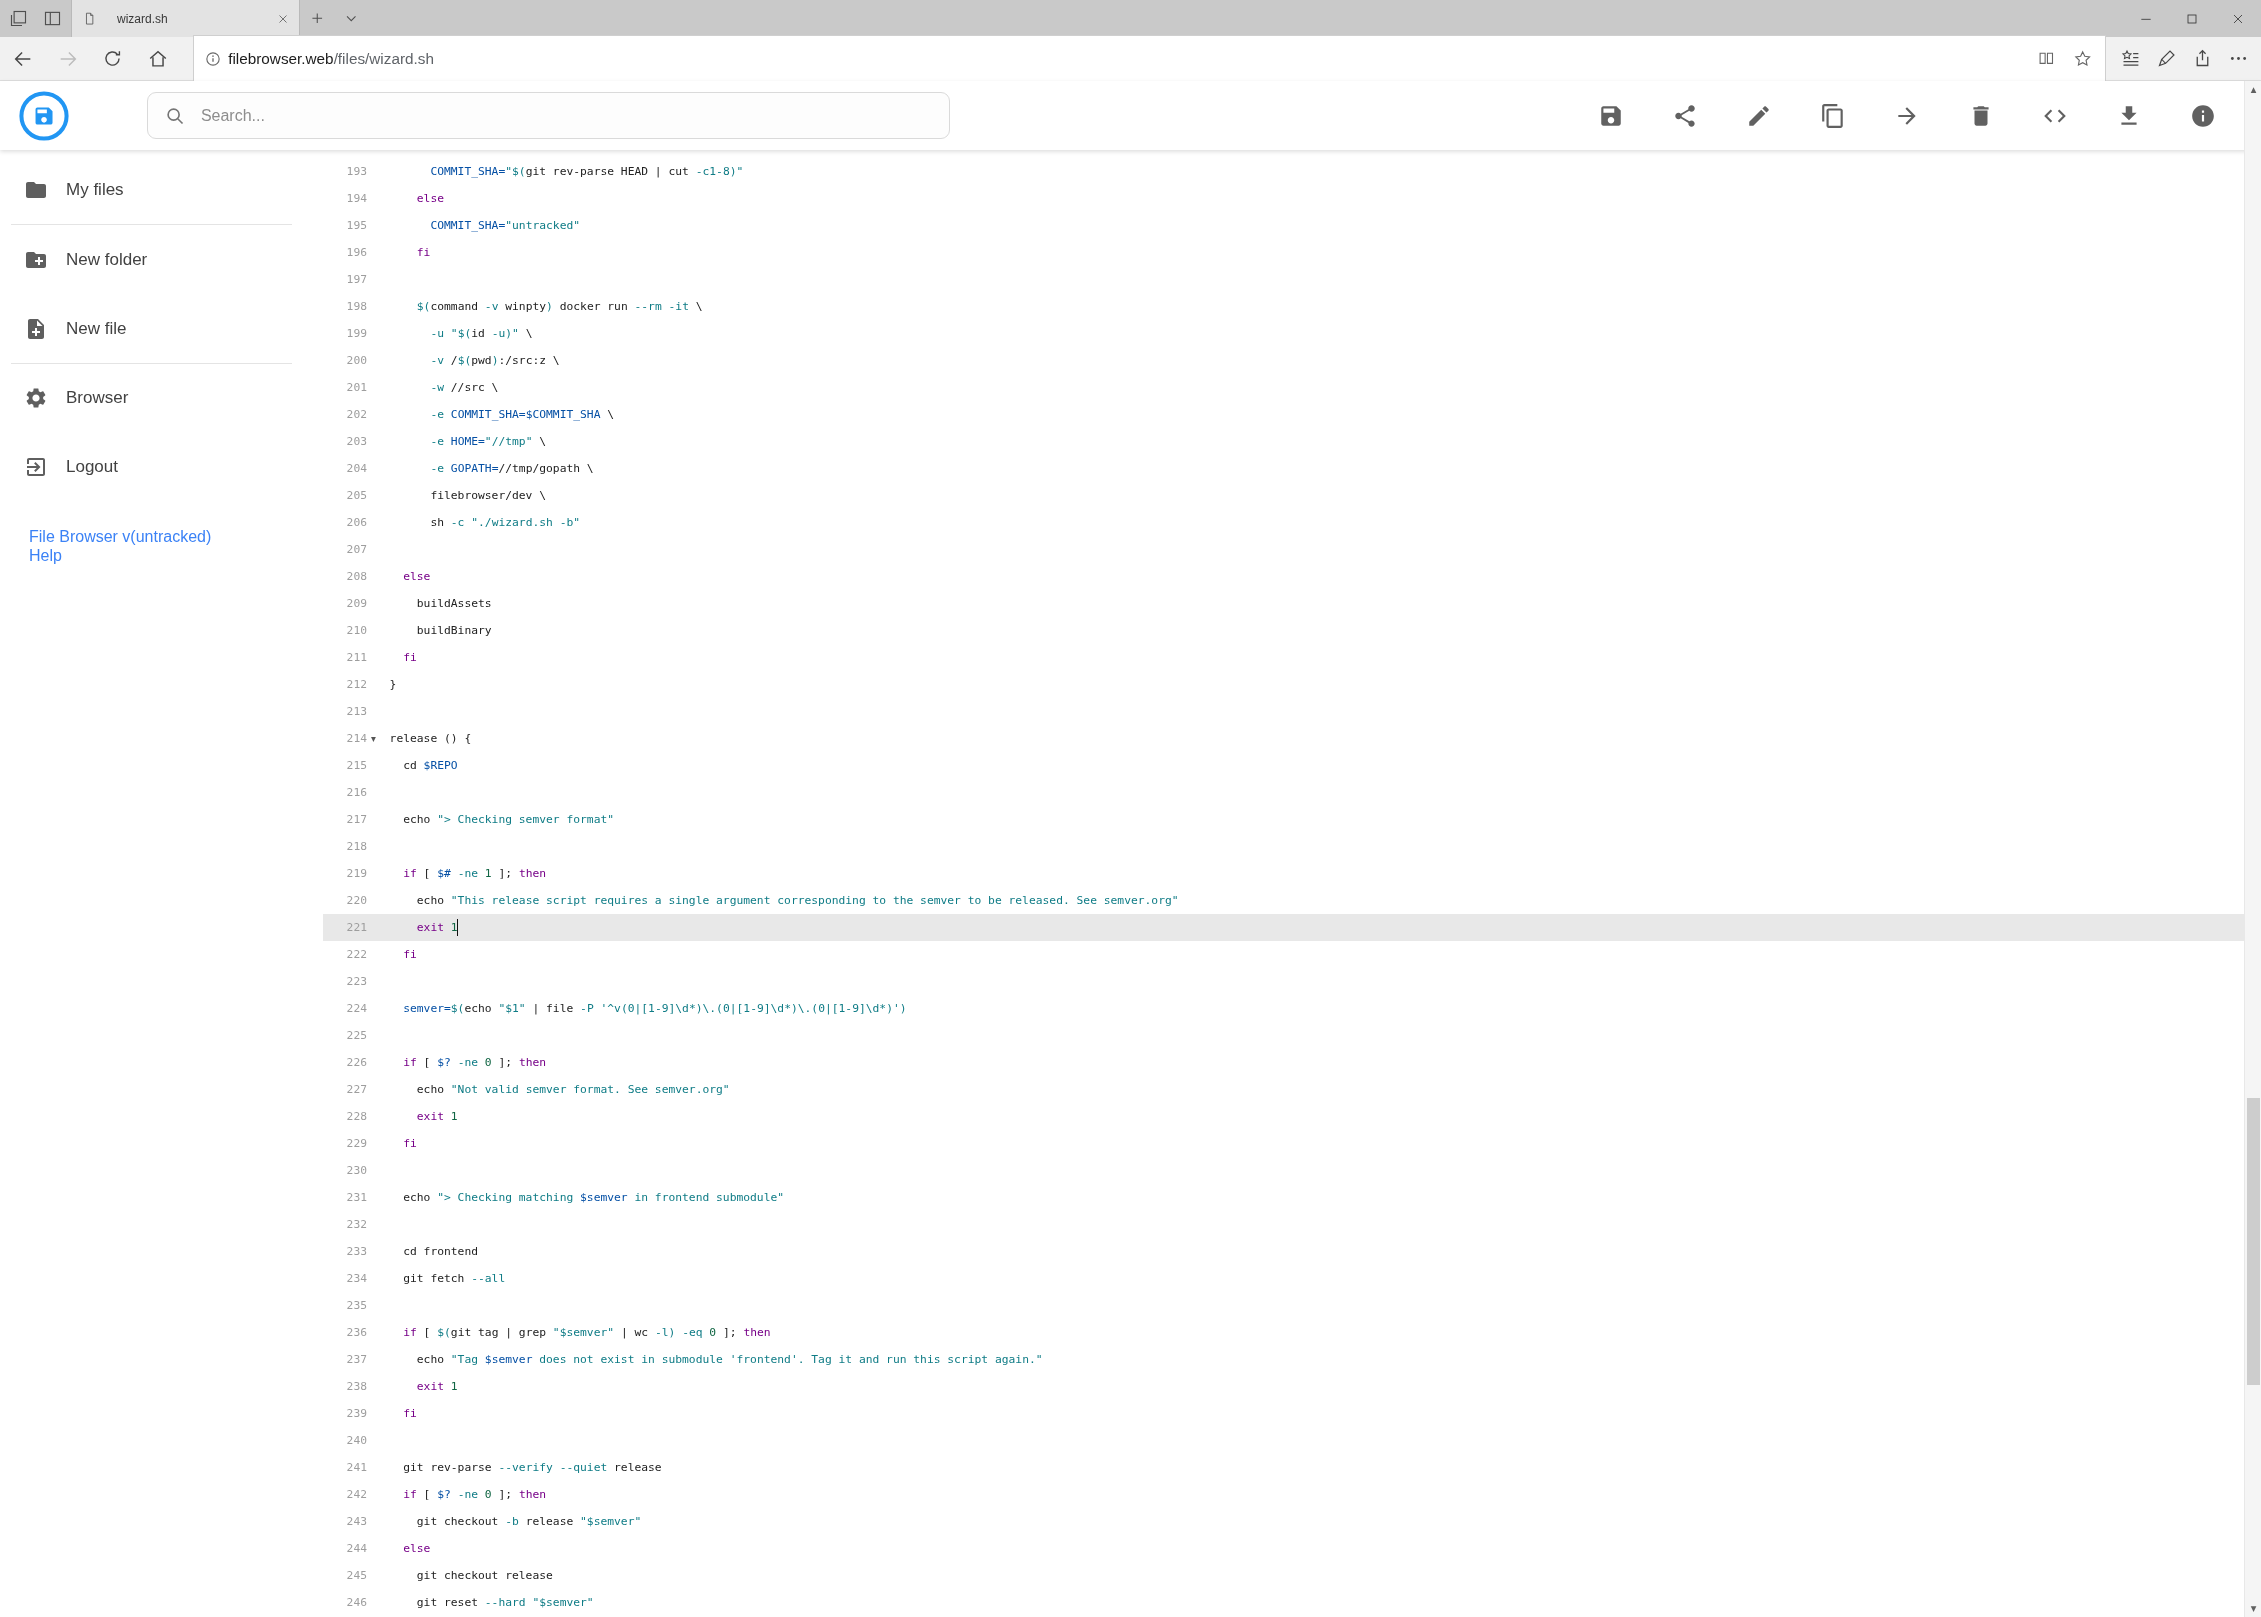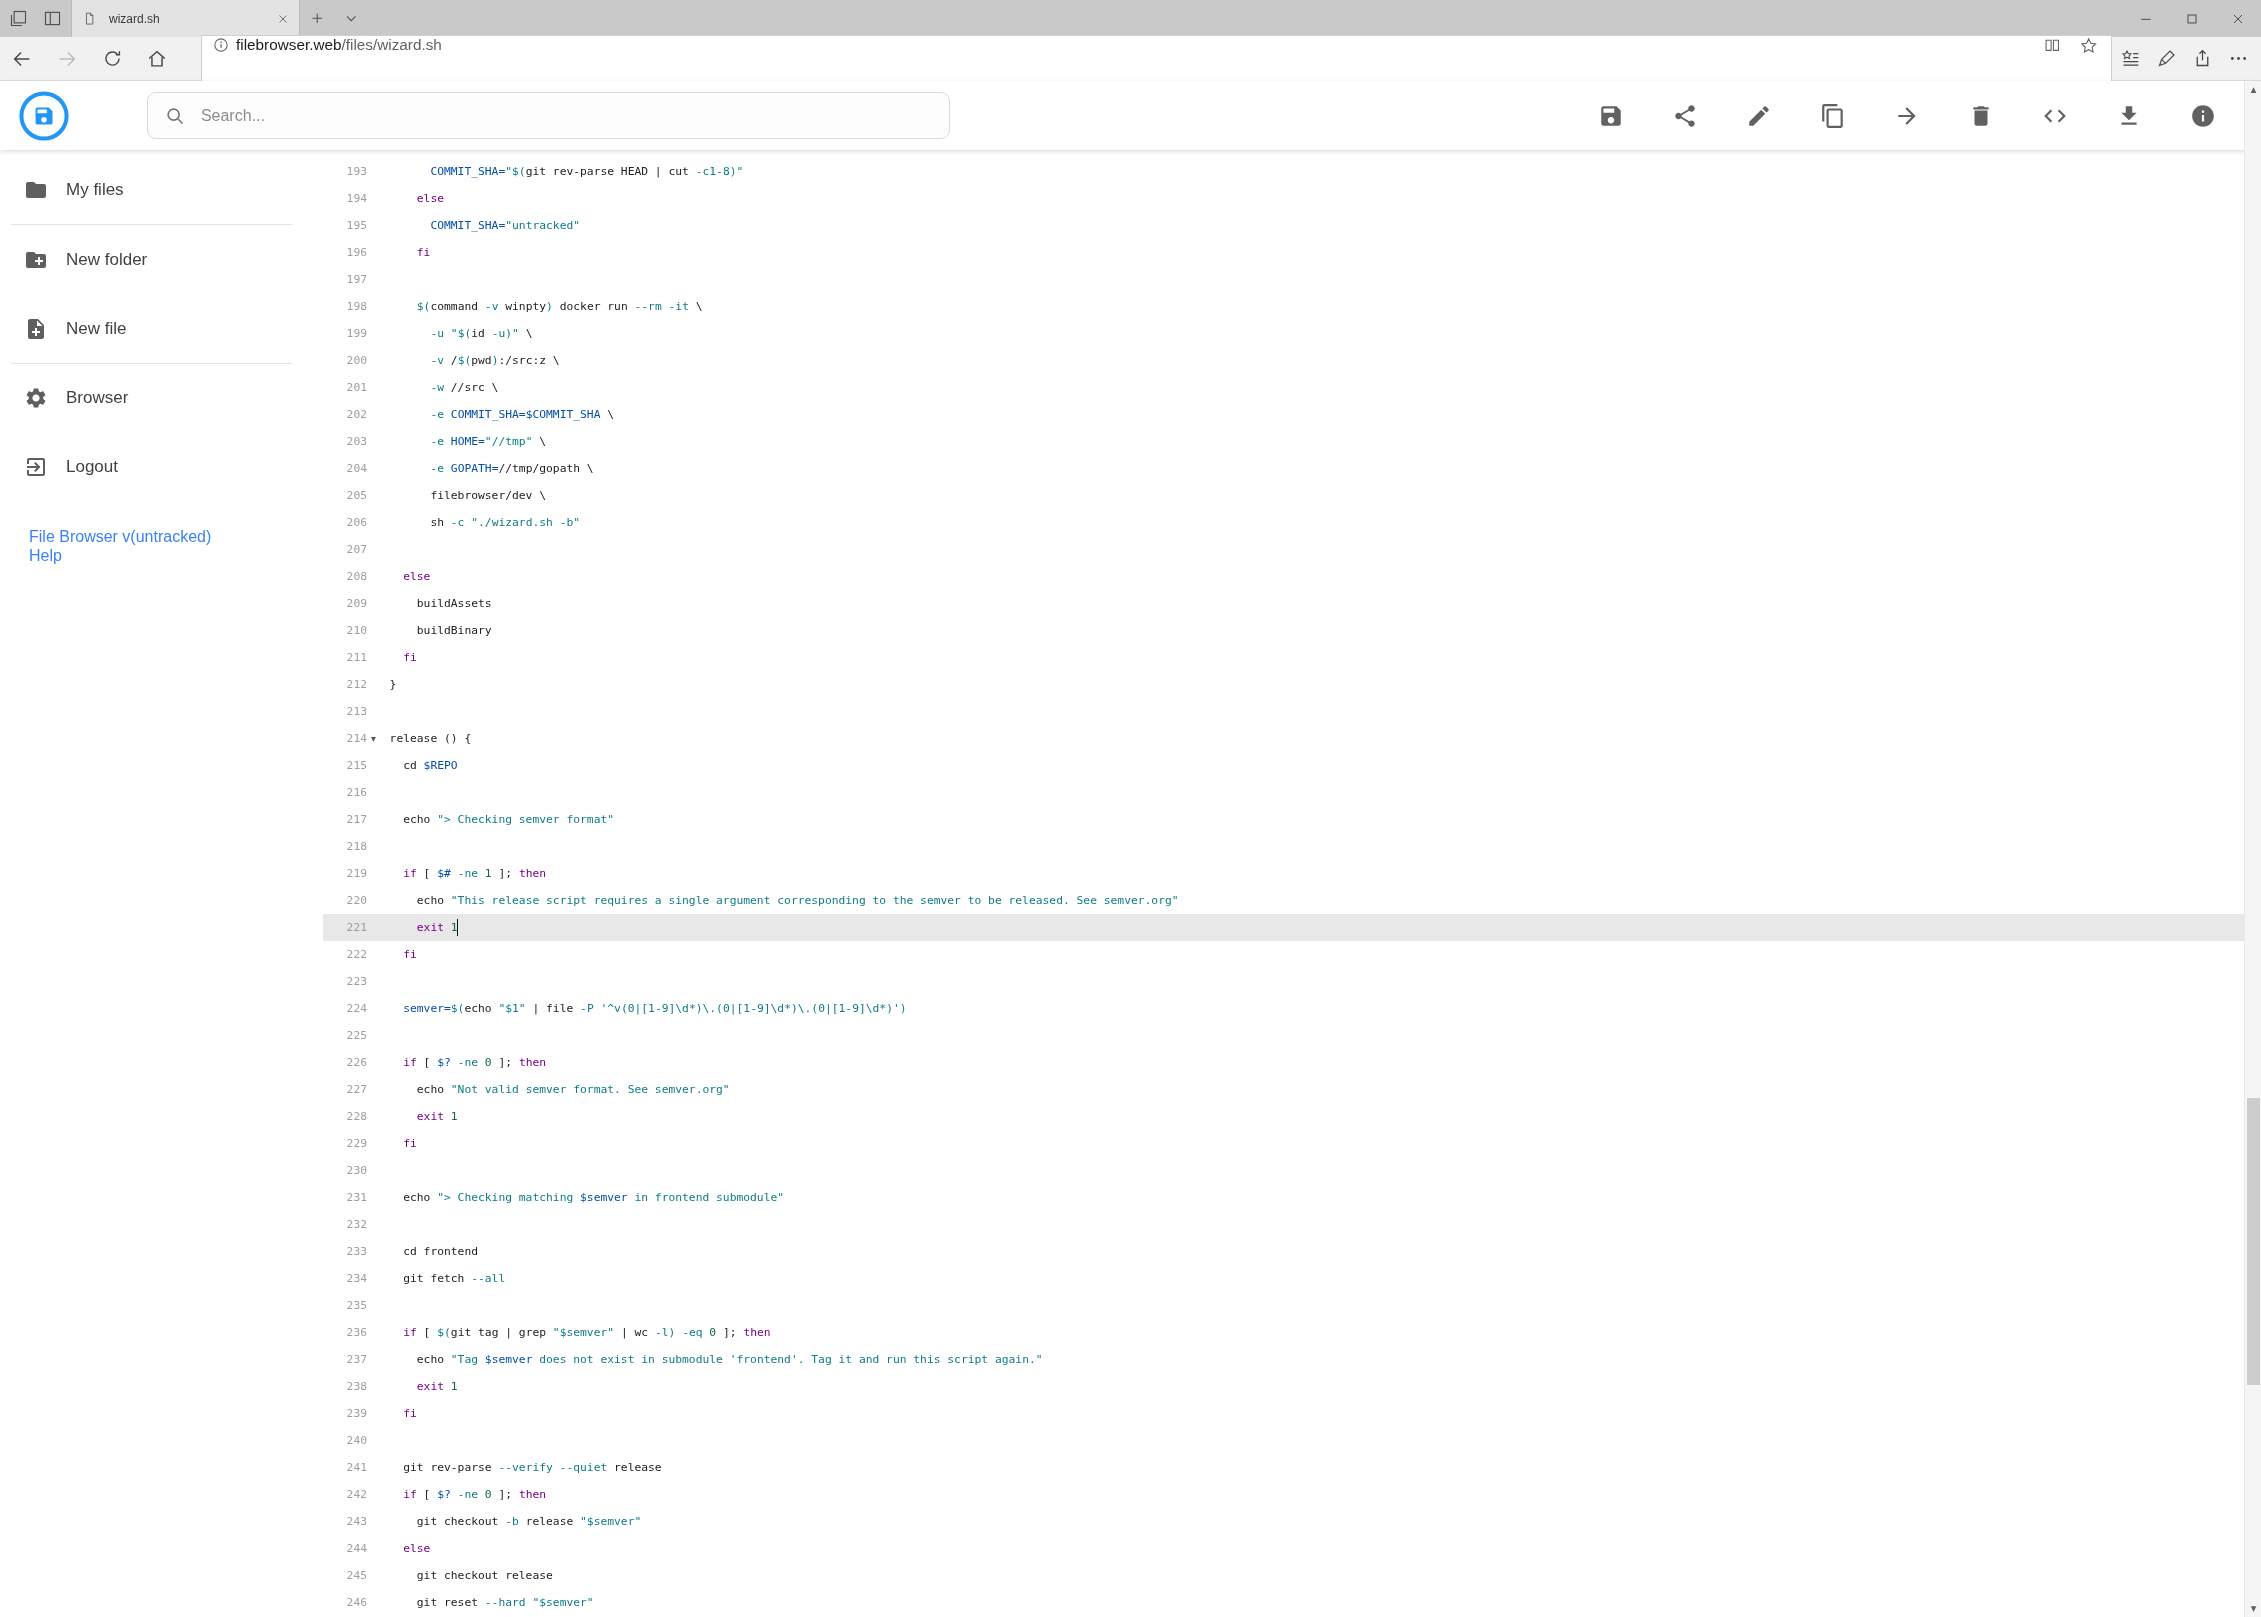--- a/index.html
+++ b/index.html
@@ -3,33 +3,33 @@
 <meta charset="utf-8">
 <style>
   *{margin:0;padding:0;box-sizing:border-box}
   html,body{width:2261px;height:1617px;overflow:hidden;background:#fff;font-family:"Liberation Sans",sans-serif;-webkit-font-smoothing:antialiased}
   .window{position:relative;width:2261px;height:1617px;display:flex;flex-direction:column;background:#fff}
 
   
   .tabbar{height:37px;background:#c9c9c9;display:flex;align-items:stretch;flex:0 0 auto}
   .tab-tools{display:flex;align-items:center;padding:0 8px;gap:13px;color:#4f4f4f}
   .icon-btn{display:flex;align-items:center;justify-content:center;background:none;border:none;color:#4f4f4f}
-  .tab{width:229px;background:#e3e3e3;display:flex;align-items:center;padding:0 9.7px;gap:12px;border-left:0.8px solid #b9b9b9;border-right:0.8px solid #b9b9b9}
+  .tab{width:229px;background:#e3e3e3;display:flex;align-items:center;padding:0 9.7px;gap:20px;border-left:0.8px solid #b9b9b9;border-right:0.8px solid #b9b9b9}
   .tab-title{font-size:12px;color:#383838;flex:1;white-space:nowrap;overflow:hidden}
   .tab-extra{display:flex;align-items:center;color:#555}
   .newtab,.tabchev{width:34px;display:flex;align-items:center;justify-content:center;color:#4f4f4f}
   .tb-spacer{flex:1}
   .win-controls{display:flex}
   .win-btn{width:46px;display:flex;align-items:center;justify-content:center;color:#2e2e2e}
 
   
   .navbar{height:44px;background:#f1f1f1;display:flex;align-items:center;flex:0 0 auto;border-bottom:0.8px solid #dedede}
   .nav-btn{width:45px;height:44px;display:flex;align-items:center;justify-content:center;color:#474747}
   .nav-btn.disabled{color:#bcbcbc}
-  .addr{height:48px;width:1913px;background:#fff;border:0.8px solid #cfcfcf;display:flex;align-items:flex-start;margin-left:21px;padding:0 4.8px 0 3.2px}
+  .addr{height:48px;width:1913px;background:#fff;border:0.8px solid #cfcfcf;display:flex;align-items:center;margin-left:13px;padding:0 4.8px 0 3.2px}
   .addr-info{width:31px;display:flex;align-items:center;justify-content:center;color:#6a6a6a}
   .url{font-size:15.3px;white-space:nowrap}
   .url .dom{color:#1c1c1c}
   .url .path{color:#5f6368}
   .addr-grow{flex:1}
   .addr-ic{width:36px;display:flex;align-items:center;justify-content:center;color:#666}
   .nav-right{display:flex;margin-left:auto;margin-right:4.8px}
   .nav-right .nav-btn{width:36px}
 
   

